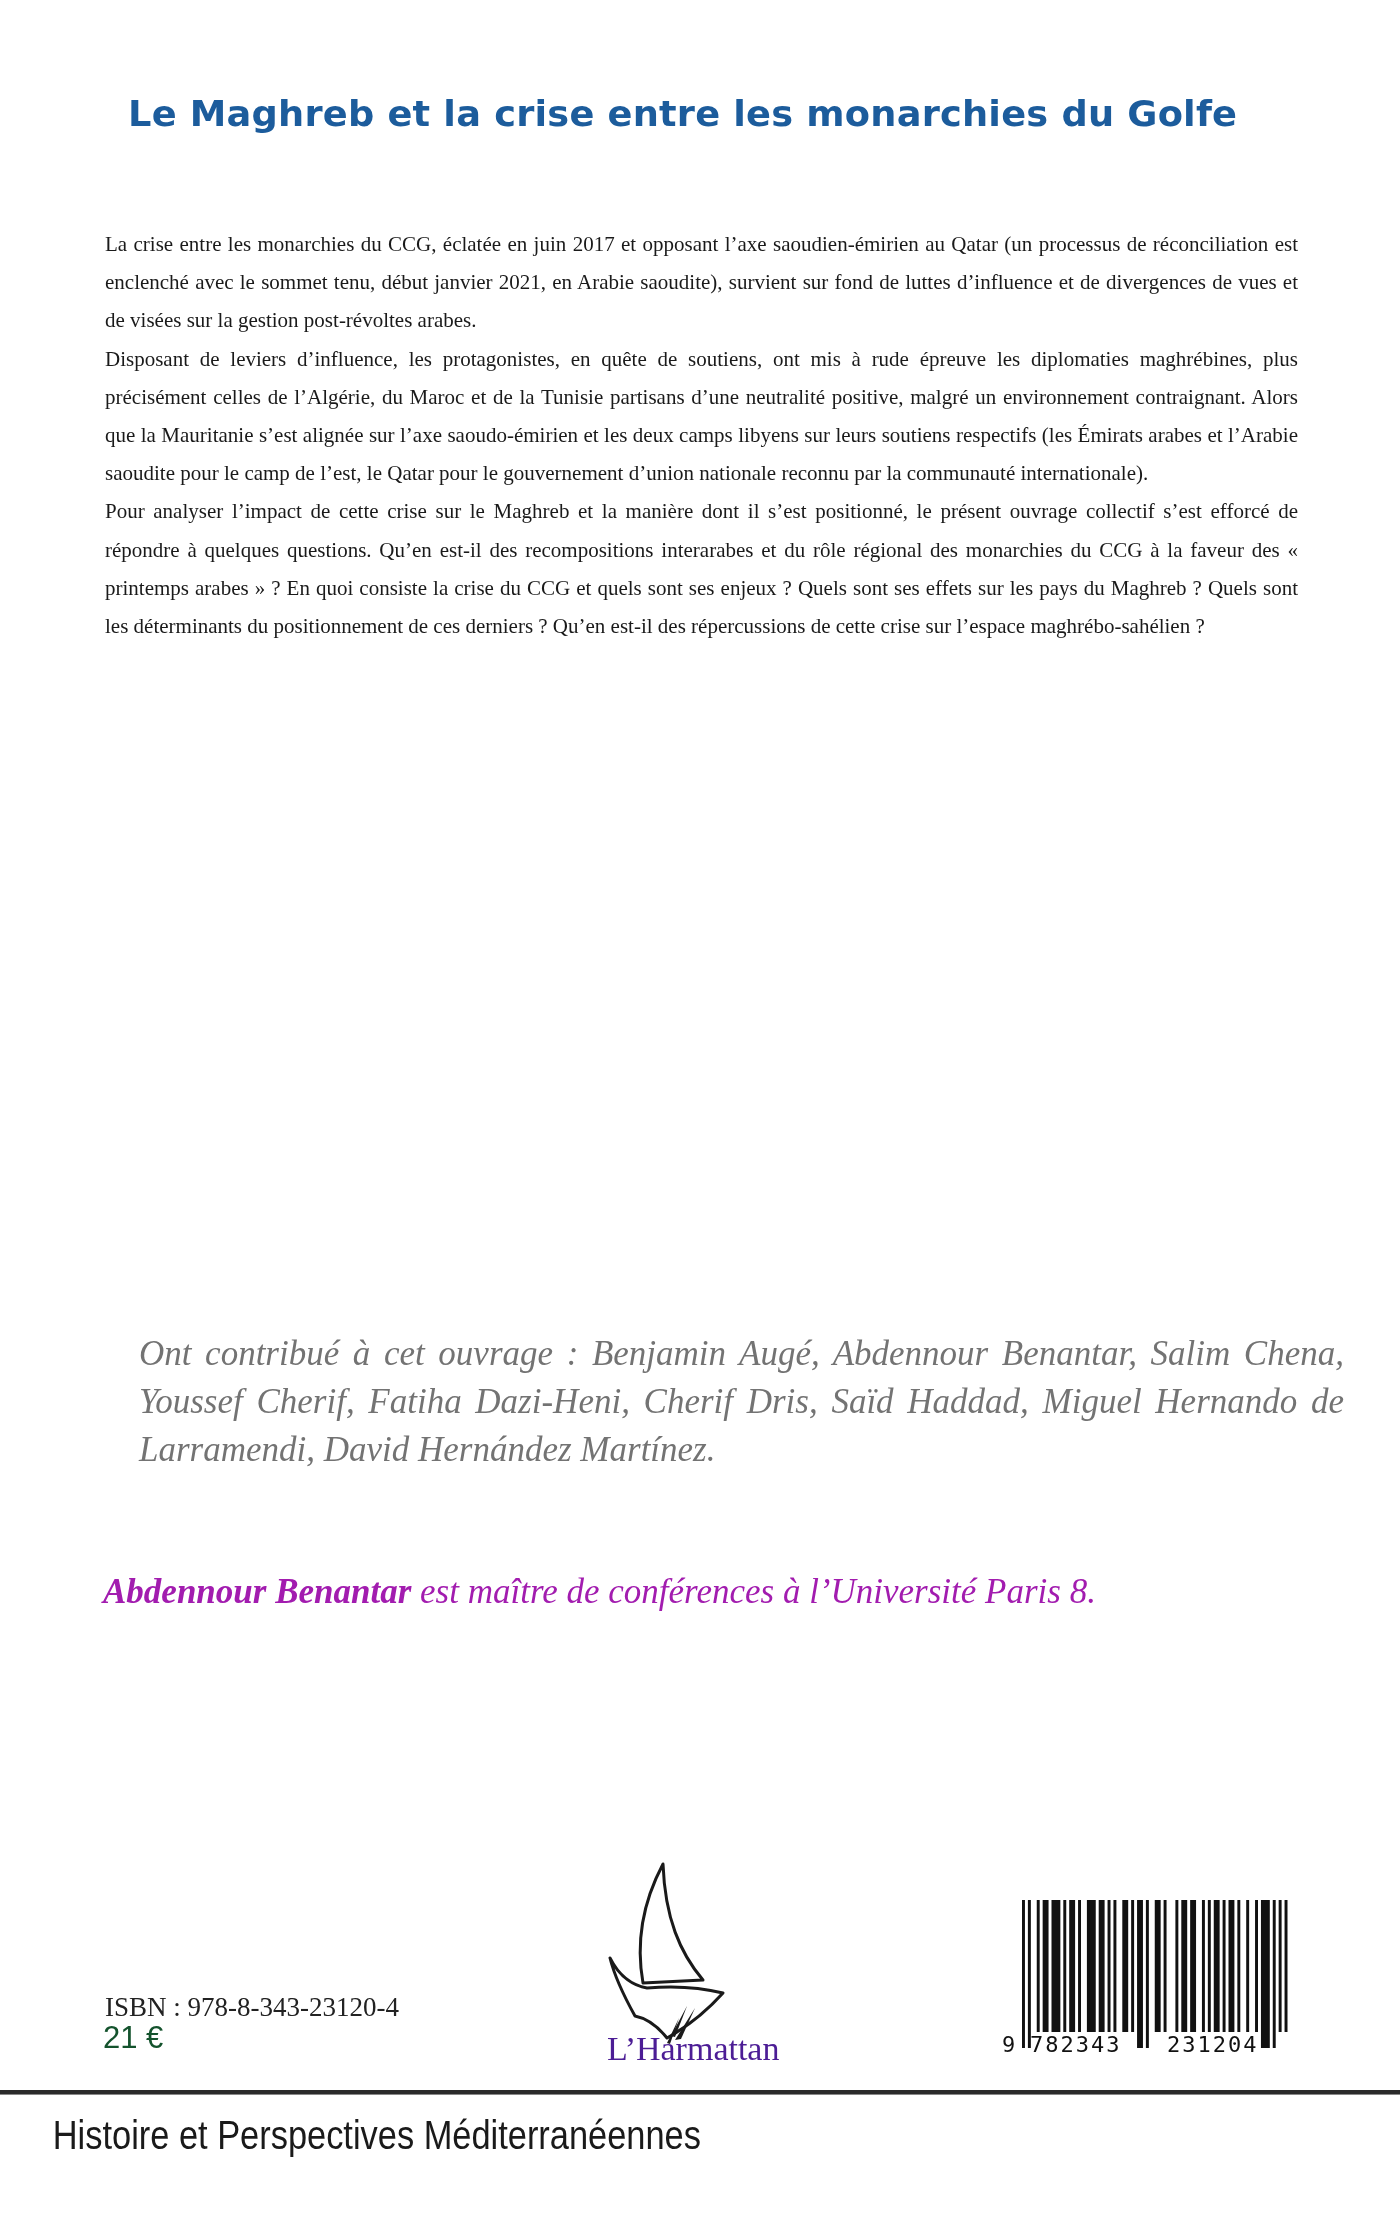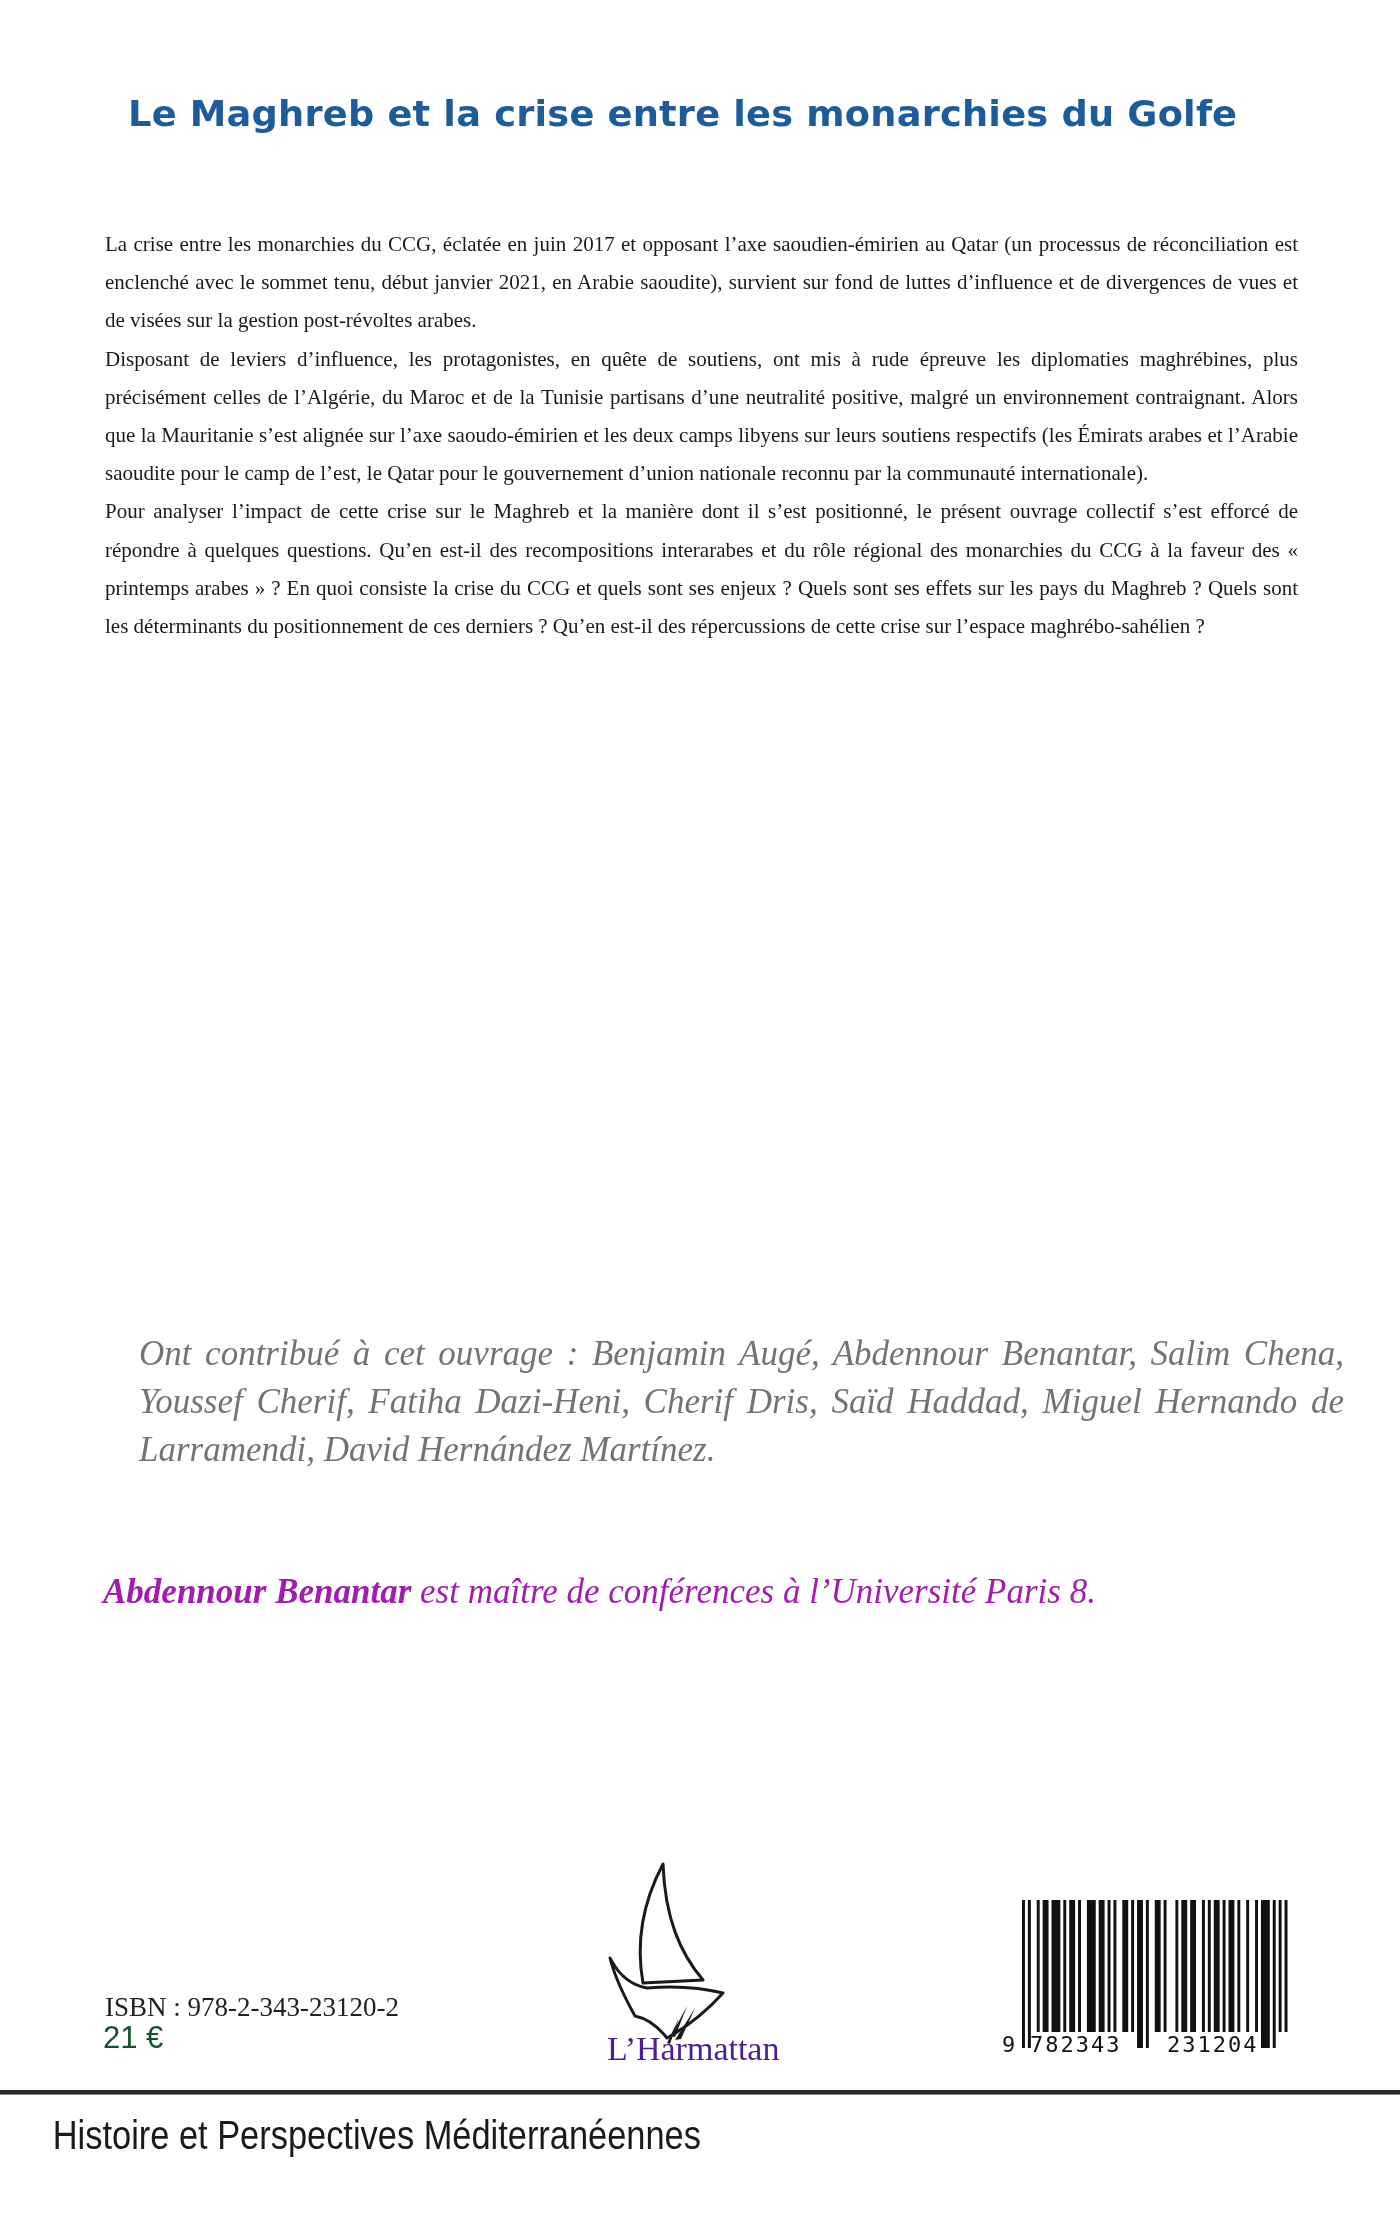--- a/index.html
+++ b/index.html
@@ -28,21 +28,21 @@
 <div id="body-text" class="abs">
   <p>La crise entre les monarchies du CCG, éclatée en juin 2017 et opposant l’axe saoudien-émirien au Qatar (un processus de réconciliation est enclenché avec le sommet tenu, début janvier 2021, en Arabie saoudite), survient sur fond de luttes d’influence et de divergences de vues et de visées sur la gestion post-révoltes arabes.</p>
   <p>Disposant de leviers d’influence, les protagonistes, en quête de soutiens, ont mis à rude épreuve les diplomaties maghrébines, plus précisément celles de l’Algérie, du Maroc et de la Tunisie partisans d’une neutralité positive, malgré un environnement contraignant. Alors que la Mauritanie s’est alignée sur l’axe saoudo-émirien et les deux camps libyens sur leurs soutiens respectifs (les Émirats arabes et l’Arabie saoudite pour le camp de l’est, le Qatar pour le gouvernement d’union nationale reconnu par la communauté internationale).</p>
   <p>Pour analyser l’impact de cette crise sur le Maghreb et la manière dont il s’est positionné, le présent ouvrage collectif s’est efforcé de répondre à quelques questions. Qu’en est-il des recompositions interarabes et du rôle régional des monarchies du CCG à la faveur des « printemps arabes » ? En quoi consiste la crise du CCG et quels sont ses enjeux ? Quels sont ses effets sur les pays du Maghreb ? Quels sont les déterminants du positionnement de ces derniers ? Qu’en est-il des répercussions de cette crise sur l’espace maghrébo-sahélien ?</p>
 </div>
 
 <div id="contributors" class="abs">Ont contribué à cet ouvrage : Benjamin Augé, Abdennour Benantar, Salim Chena, Youssef Cherif, Fatiha Dazi-Heni, Cherif Dris, Saïd Haddad, Miguel Hernando de Larramendi, David Hernández Martínez.</div>
 
 <div id="author" class="abs"><b>Abdennour Benantar</b><span> est maître de conférences à l’Université Paris 8.</span></div>
 
-<div id="isbn" class="abs">ISBN : 978-2-343-23120-2</div>
+<div id="isbn" class="abs">ISBN : 978-8-343-23120-4</div>
 <div id="price" class="abs">21 €</div>
 
 <svg id="logo" class="abs" viewBox="0 0 210 215">
   <g fill="none" stroke="#1a1a1a" stroke-width="3" stroke-linejoin="round">
     <path d="M68 6 C 50 40, 40 80, 48 125 L 108 122 C 85 95, 70 60, 68 6 Z"></path>
     <path d="M15 100 C 25 120, 40 128, 52 130 C 75 128, 100 128, 128 135 C 110 155, 90 170, 72 180 C 60 165, 50 160, 40 158 C 30 140, 20 120, 15 100 Z"></path>
   </g>
   <g fill="#1a1a1a">
     <path d="M92 148 L 76 178 L 80 179 Z"></path>
     <path d="M100 150 L 80 182 L 86 181 Z"></path>

